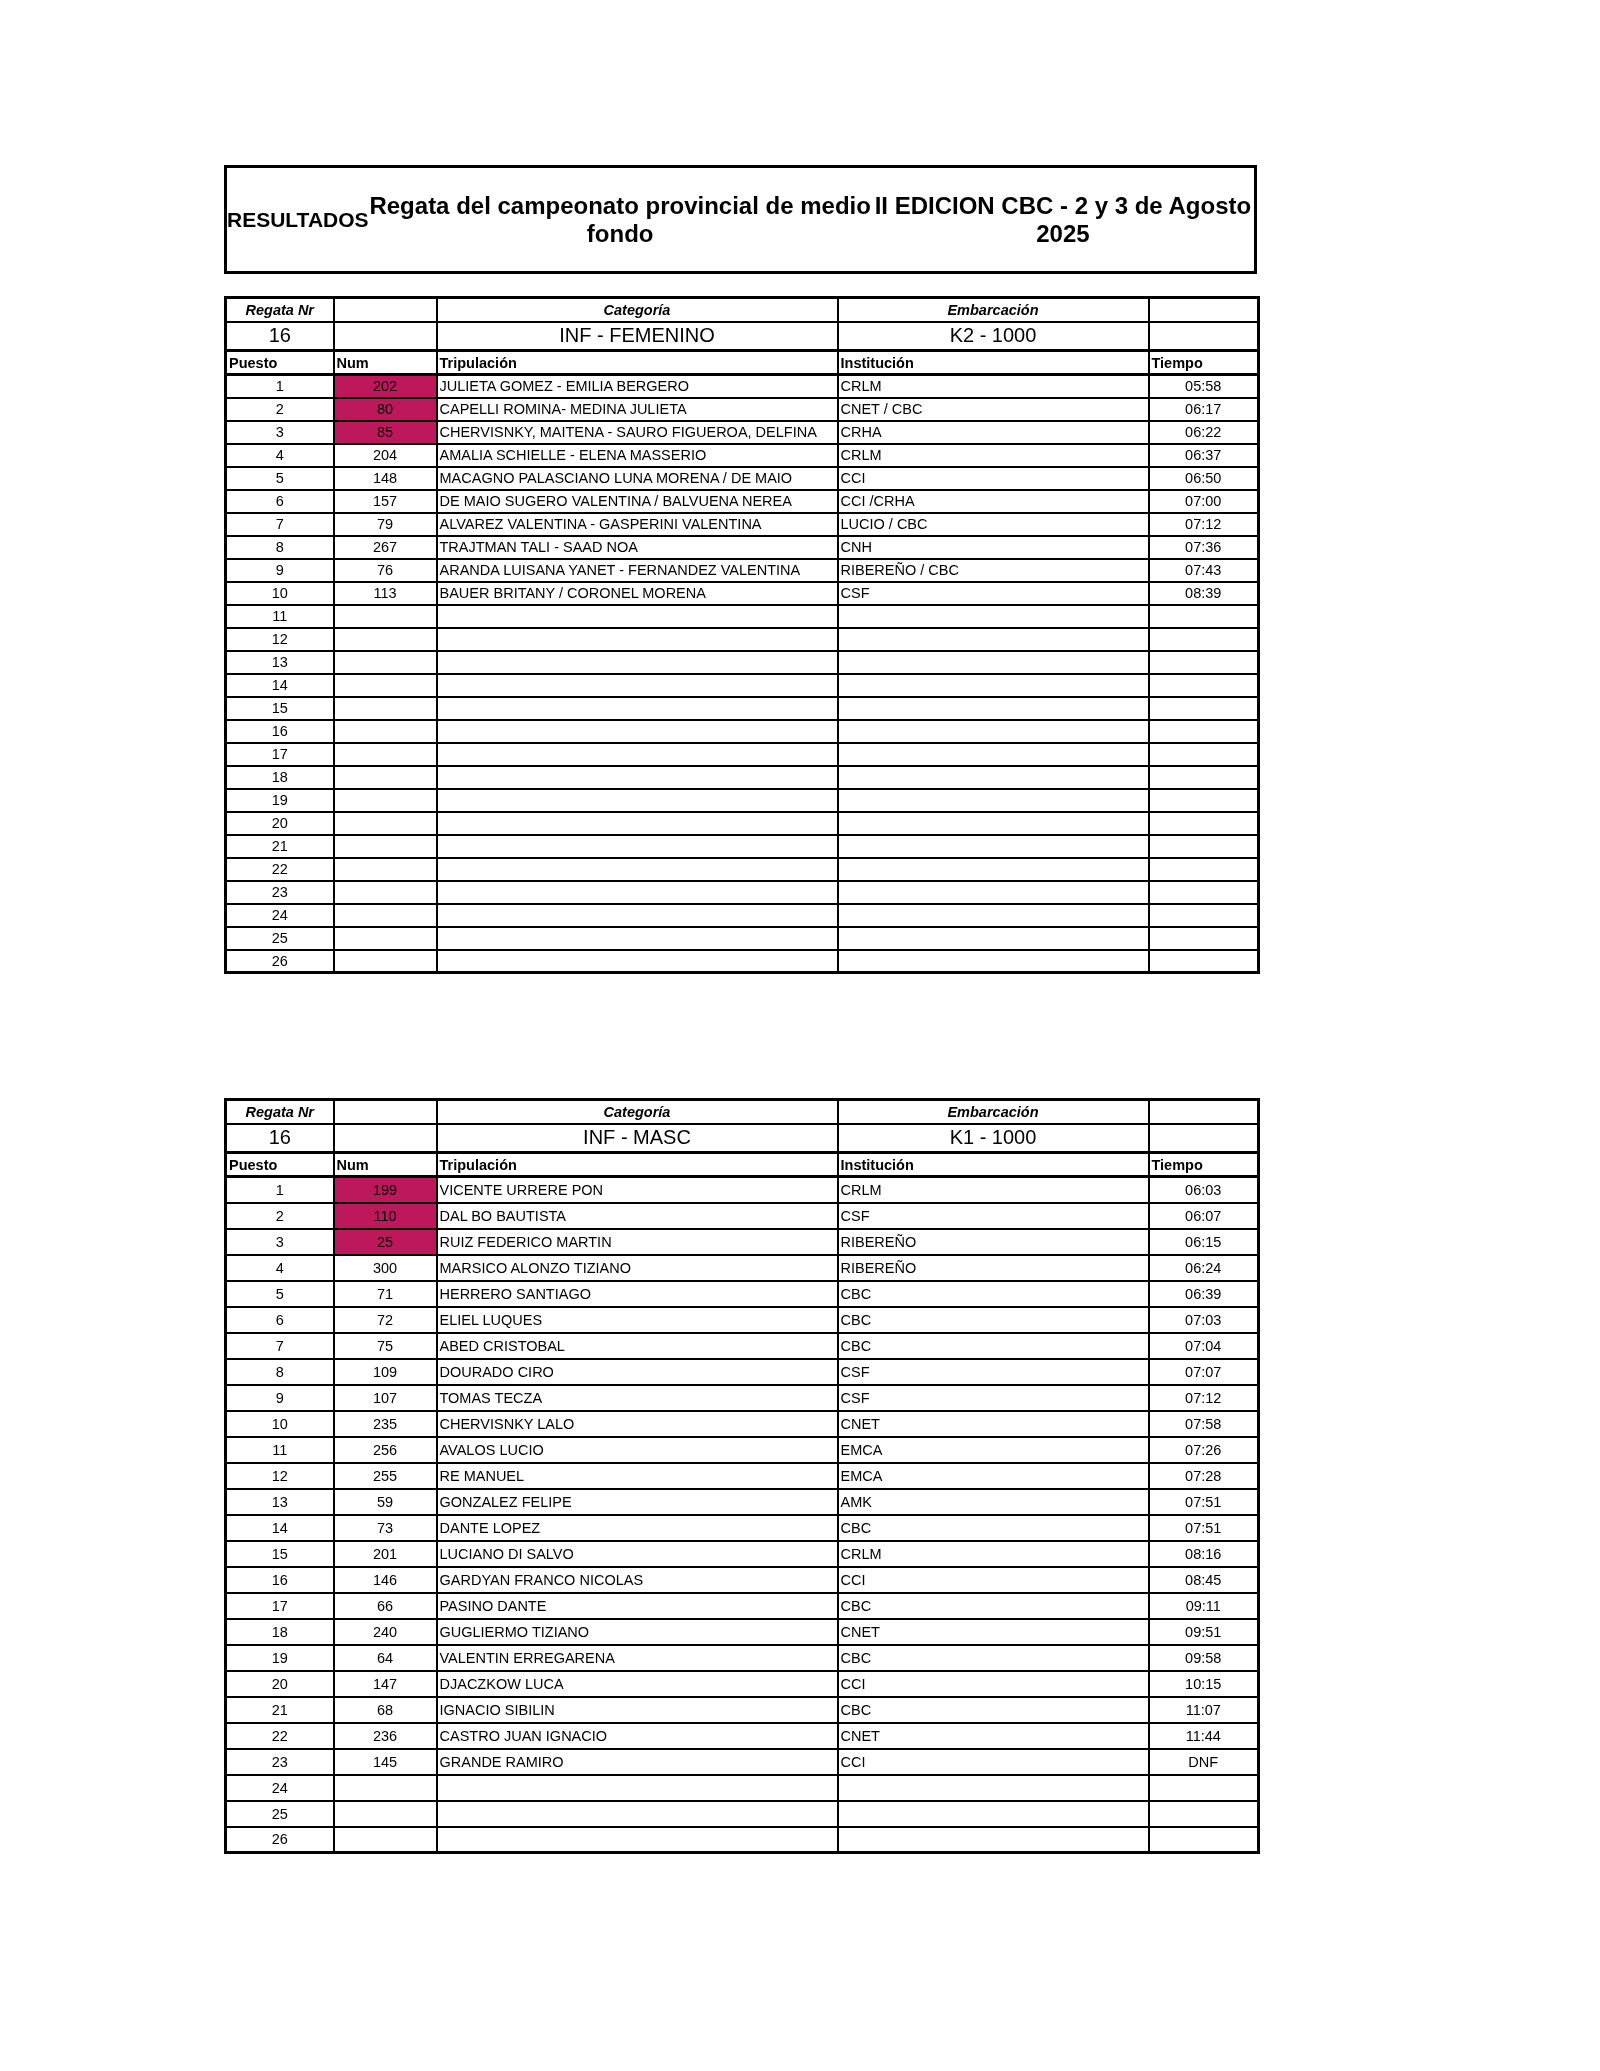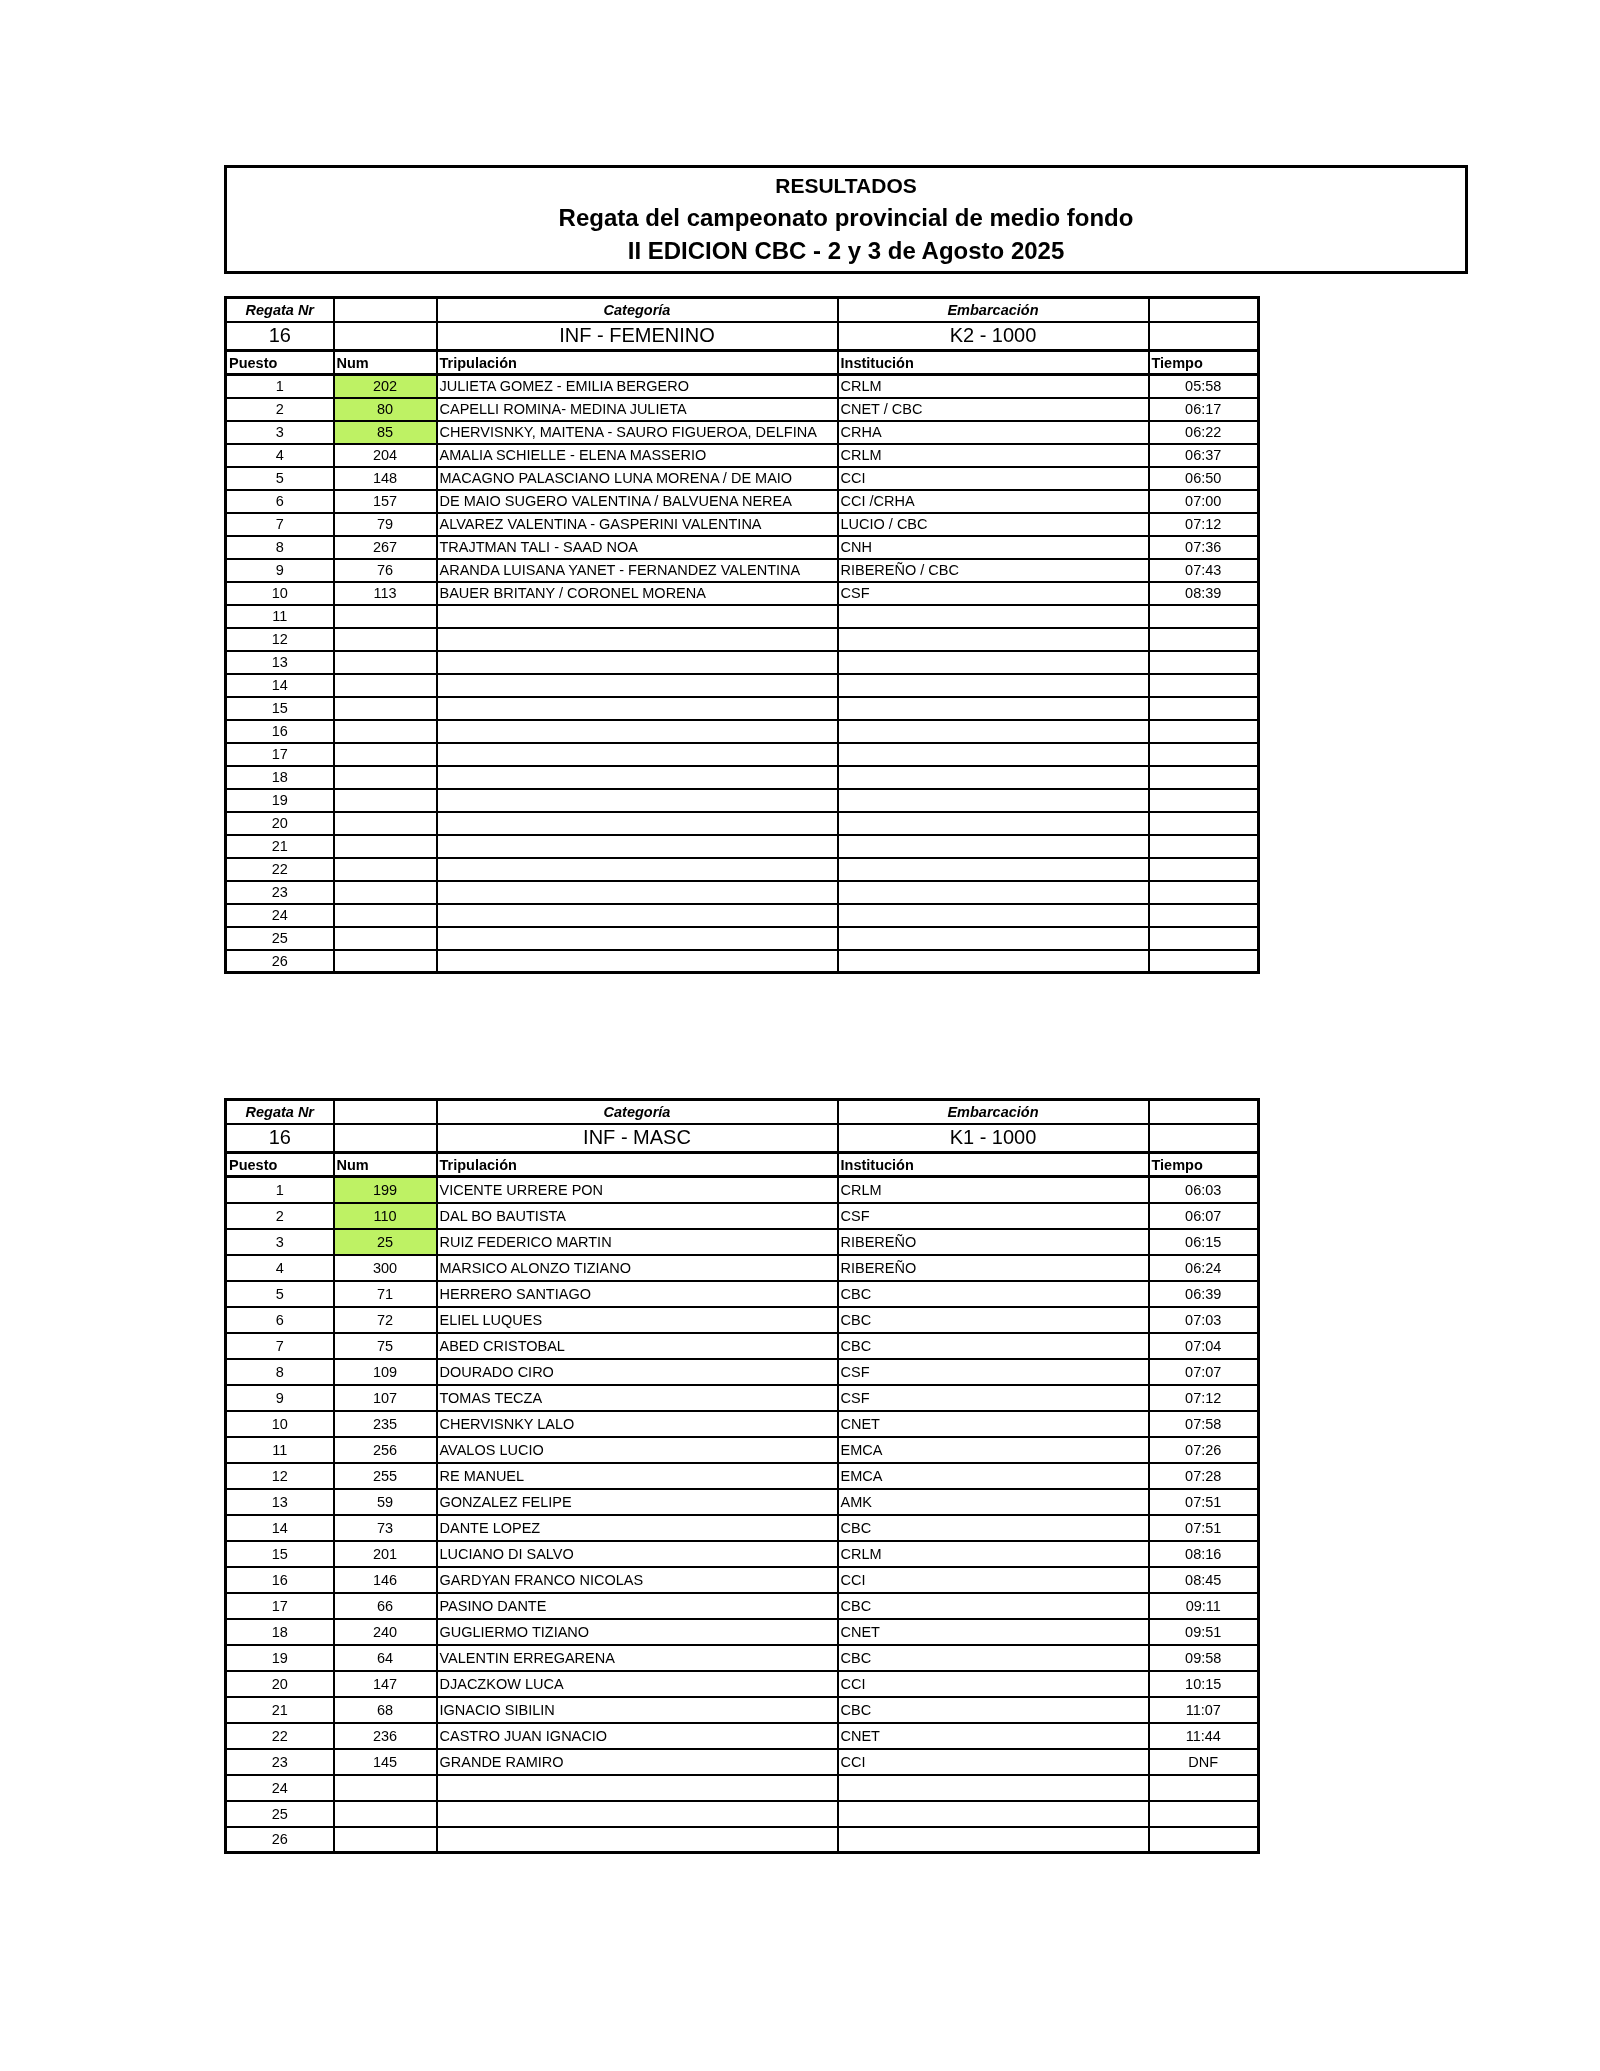--- a/index.html
+++ b/index.html
@@ -1,23 +1,23 @@
 <!DOCTYPE html>
 <html><head>
 <meta charset="utf-8">
 <style>
   html,body{margin:0;padding:0;}
   body{
     width:1600px;height:2071px;background:#ffffff;position:relative;
     font-family:"Liberation Sans","DejaVu Sans",sans-serif;color:#000;
   }
   .title-box{
-    position:absolute;left:224px;top:165px;width:1244px;height:109px;
+    position:absolute;left:224px;top:165px;width:1033px;height:109px;
     border:3px solid #000;box-sizing:border-box;
-    display:flex;flex-direction:column;justify-content:space-evenly;align-items:center;
+    display:flex;flex-direction:row;justify-content:space-evenly;align-items:center;
     text-align:center;font-weight:700;
   }
   .title-line1{font-size:21px;}
   .title-line2,.title-line3{font-size:24px;}
 
   table.regatta{
     position:absolute;left:224px;width:1033px;
     border-collapse:collapse;table-layout:fixed;background:#fff;
     border:3px solid #000;
   }
@@ -31,21 +31,21 @@
   .w-puesto{width:108px;} .w-num{width:103px;} .w-trip{width:401px;}
   .w-inst{width:311px;} .w-tiempo{width:110px;}
 
   tr.meta1 td{font-weight:700;text-align:center;height:24px;font-style:italic;}
   tr.meta2 td{font-size:20px;text-align:center;height:29px;border-bottom:3px solid #000;}
   tr.cols td{font-weight:700;height:24px;border-bottom:3px solid #000;}
 
   .col-puesto,.col-num,.col-tiempo{text-align:center;}
   .col-tripulacion,.col-institucion{text-align:left;padding-left:4px;}
   #table2 tbody td{height:26px;}
-  .hl{background:#bef264;}
+  .hl{background:#be185d;}
 </style>
 </head>
 <body>
 
 <div class="title-box">
   <div class="title-line1">RESULTADOS</div>
   <div class="title-line2">Regata del campeonato provincial de medio fondo</div>
   <div class="title-line3">II EDICION CBC - 2 y 3 de Agosto 2025</div>
 </div>
 

